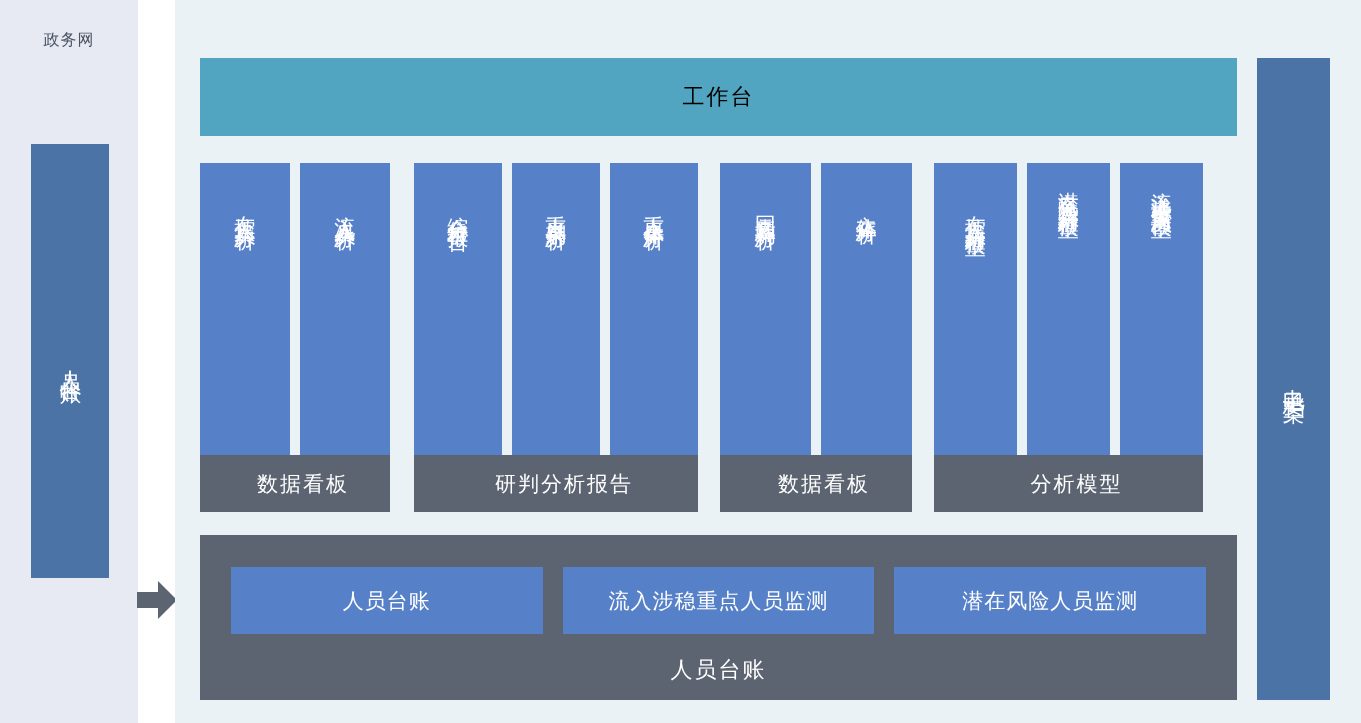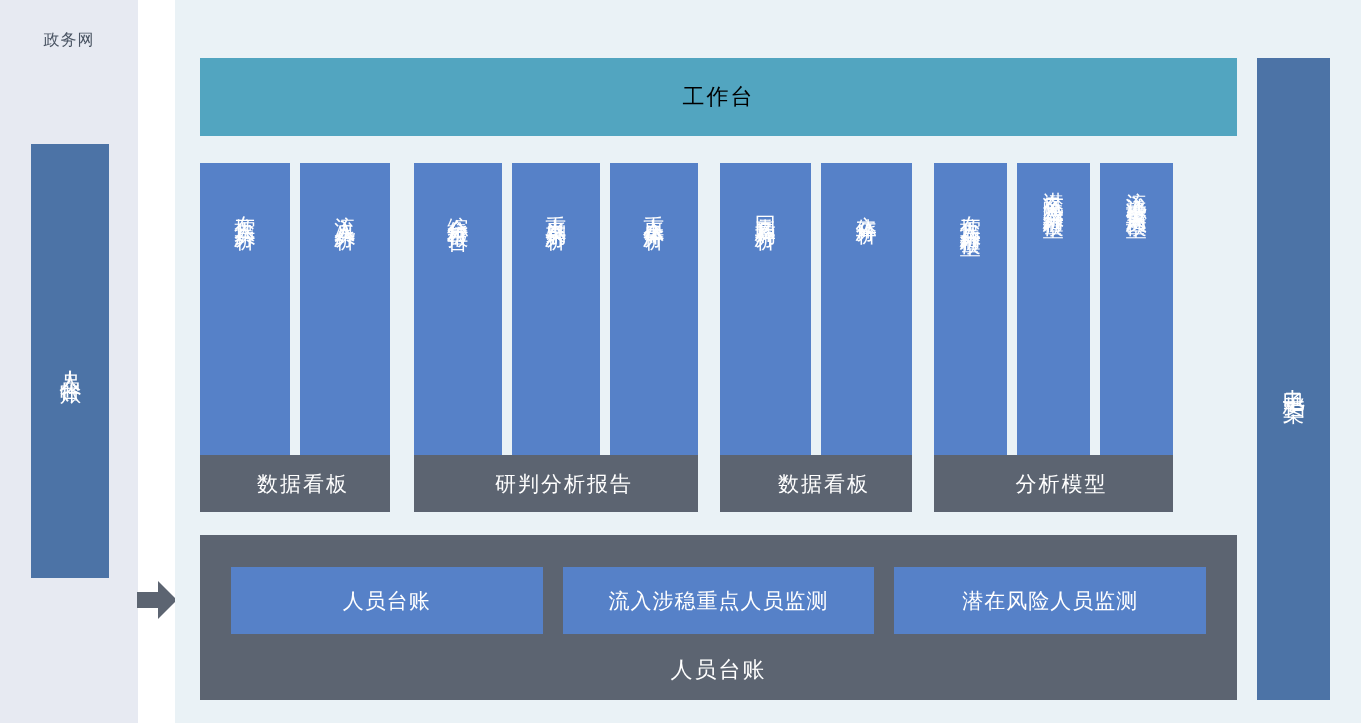--- a/index.html
+++ b/index.html
@@ -157,21 +157,21 @@
         <div class="cols">
           <div class="col">
             <span class="vtext">同素异构分析</span>
           </div>
           <div class="col">
             <span class="vtext">立体分析</span>
           </div>
         </div>
         <div class="footer">数据看板</div>
       </div>
-      <div class="group" style="left: 734px; width: 239px;">
+      <div class="group" style="left: 734px; width: 269px;">
         <div class="cols">
           <div class="col">
             <span class="vtext">在控人员分析模型</span>
           </div>
           <div class="col tall">
             <span class="vtext">潜在风险人员分析模型</span>
           </div>
           <div class="col tall">
             <span class="vtext">流入涉稳重点人员模型</span>
           </div>

